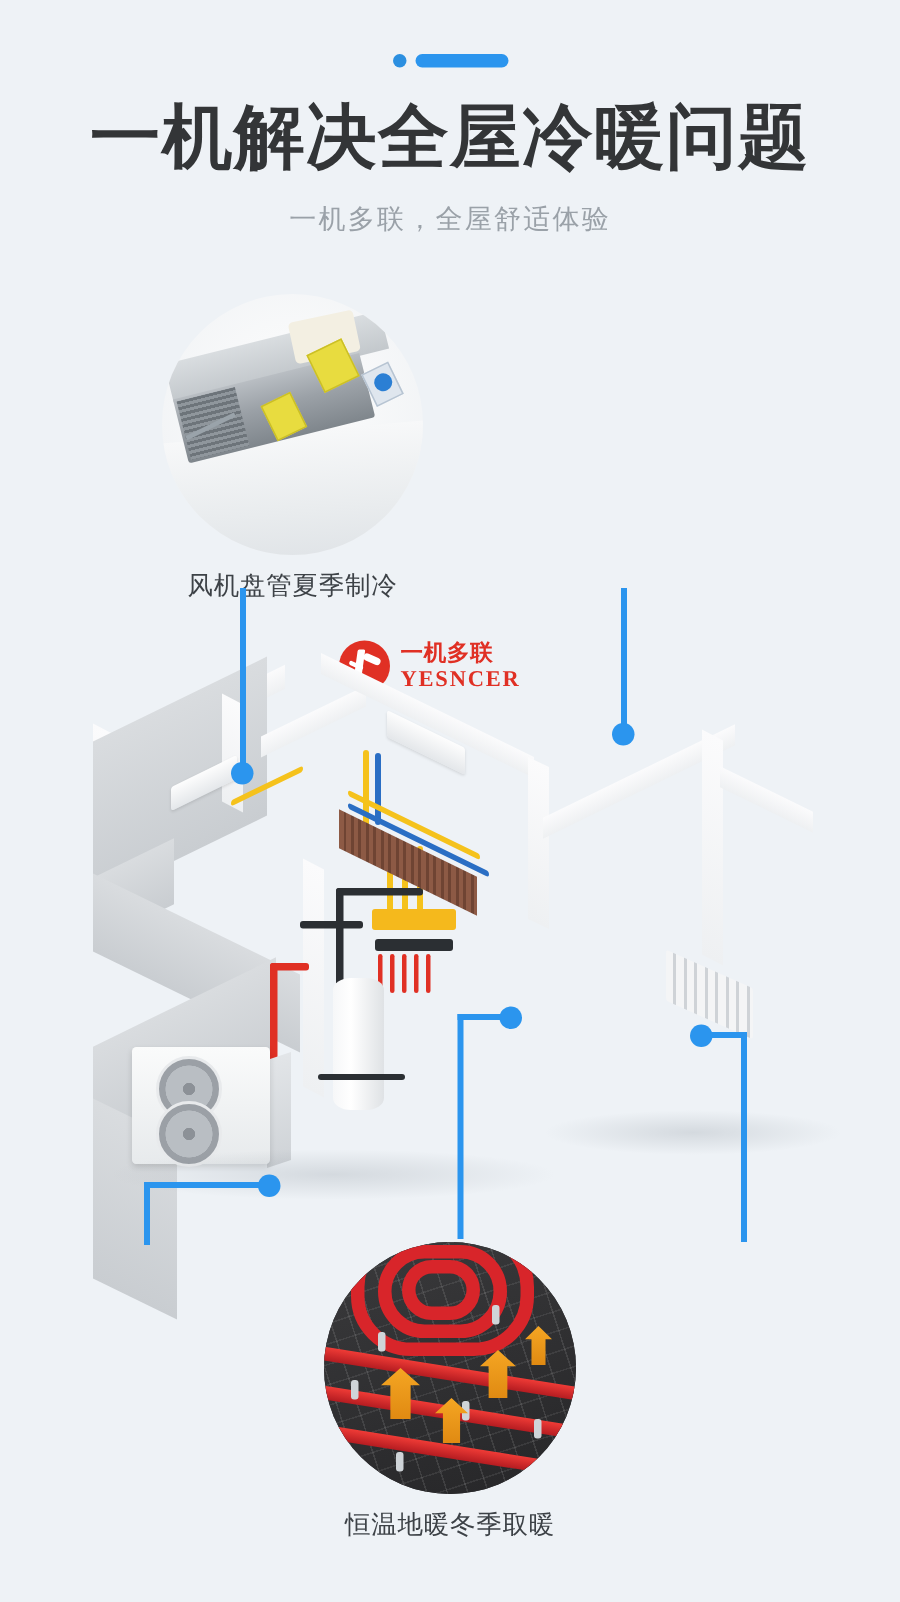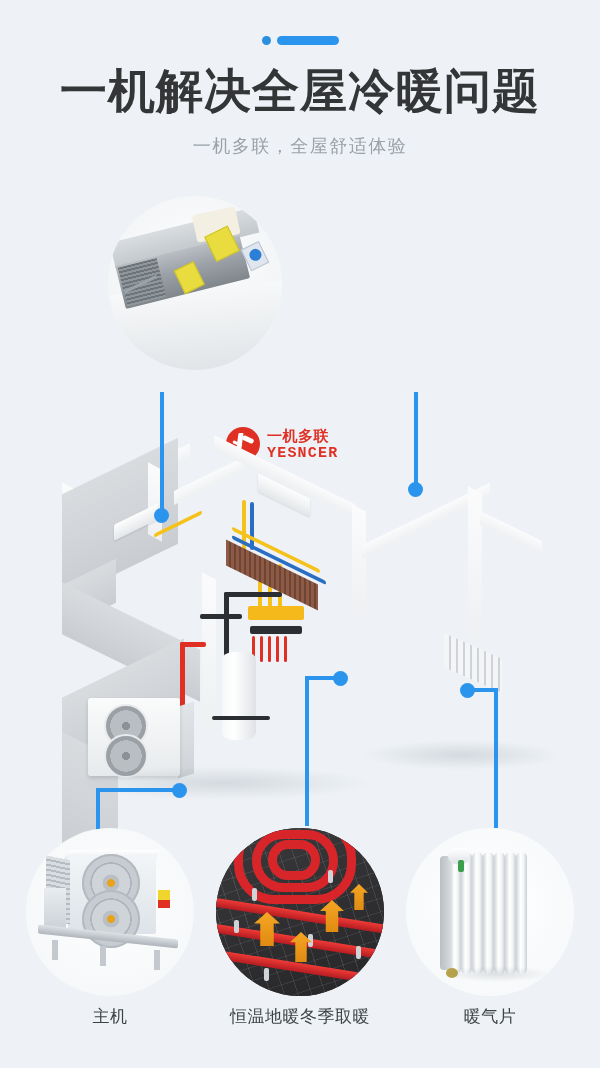--- a/index.html
+++ b/index.html
@@ -91,21 +91,21 @@
   
   .logo { position:absolute; left:226px; top:424px; width:124px; height:40px; display:flex; align-items:center; gap:7px; }
   .logo-mark { width:34px; height:34px; border-radius:50%; background:#e03024; position:relative; flex:none; }
   .logo-mark:before { content:""; position:absolute; left:11px; top:6px; width:5px; height:22px;
      background:#fff; transform:skewX(-8deg); border-radius:1px; }
   .logo-mark:after { content:""; position:absolute; left:16px; top:10px; width:12px; height:5px;
      background:#fff; border-radius:3px; transform:rotate(24deg); box-shadow:-8px 8px 0 -1px #fff; }
   .logo-txt { line-height:1; }
   .logo-cn { font-size:15px; font-weight:bold; color:#e03024; letter-spacing:.5px; }
   .logo-en { font-size:15px; font-weight:bold; color:#e03024; letter-spacing:1.2px; margin-top:3px;
-     font-family:Liberation Mono, monospace; }
+     font-family:Liberation Serif, serif; }
 
   
   .house { position:absolute; left:62px; top:466px; width:486px; height:330px; }
   .wall { position:absolute; background:linear-gradient(180deg,#fbfbfc 0%,#eef0f2 100%); }
   .wall-s { background:linear-gradient(180deg,#d9dcdf 0%,#c9cdd1 100%); }
   .floor-pl { position:absolute; background:linear-gradient(160deg,#8f9397 0%,#7d8287 100%); }
   .pipe-y { position:absolute; background:#f5c21c; border-radius:2px; }
   .pipe-b { position:absolute; background:#2a6ec4; border-radius:2px; }
   .pipe-r { position:absolute; background:#e03024; border-radius:2px; }
   .pipe-k { position:absolute; background:#2b2f33; border-radius:2px; }
@@ -200,20 +200,21 @@
         <div class="fc-front">
           <div class="fc-grill"></div>
         </div>
         <div class="fc-white"></div>
         <div class="fc-lbl fc-l1"></div>
         <div class="fc-lbl fc-l2"></div>
         <div class="fc-blue"></div>
         <div class="fc-pipe"></div>
       </div>
     </div>
+    <div class="cap">风机盘管夏季制冷</div>
   </div>
 
 
   <div class="logo">
     <div class="logo-mark"></div>
     <div class="logo-txt">
       <div class="logo-cn">一机多联</div>
       <div class="logo-en">YESNCER</div>
     </div>
   </div>
@@ -292,36 +293,20 @@
   <div class="dot" style="left:172px; top:783px;"></div>
 
   <div class="conn" style="left:305px; top:676px; width:4px;  height:150px;"></div>
   <div class="conn" style="left:305px; top:676px; width:36px; height:4px;"></div>
   <div class="dot" style="left:333px; top:671px;"></div>
 
   <div class="conn" style="left:494px; top:688px; width:4px;  height:140px;"></div>
   <div class="conn" style="left:466px; top:688px; width:32px; height:4px;"></div>
   <div class="dot" style="left:460px; top:683px;"></div>
 
-  <div class="circle-item" id="c-main">
-    <div class="circle">
-      <div class="mu-top"></div>
-      <div class="mu-body"></div>
-      <div class="mu-grill"></div>
-      <div class="mu-panel"></div>
-      <div class="mu-fan a"></div>
-      <div class="mu-fan b"></div>
-      <div class="mu-lbl"></div>
-      <div class="mu-base"></div>
-      <div class="mu-leg" style="left:26px; top:112px;"></div>
-      <div class="mu-leg" style="left:74px; top:118px;"></div>
-      <div class="mu-leg" style="left:128px;top:122px;"></div>
-    </div>
-    <div class="cap">主机</div>
-  </div>
 
   <div class="circle-item" id="c-floor">
     <div class="circle">
       <div class="fh-mesh"></div>
 
       <div class="fh-pipe" style="left:52px; top:12px;  width:52px; height:40px;"></div>
       <div class="fh-pipe" style="left:36px; top:2px;   width:86px; height:62px;"></div>
       <div class="fh-pipe" style="left:18px; top:-10px; width:122px;height:86px;"></div>
 
       <div class="fh-line" style="left:-6px; top:84px;  width:190px; transform:rotate(9deg);"></div>
@@ -340,33 +325,14 @@
       <div class="fh-arr-b" style="left:74px; top:104px; width:22px; height:30px;
            clip-path:polygon(50% 0,100% 34%,76% 34%,76% 100%,24% 100%,24% 34%,0 34%);"></div>
       <div class="fh-arr-b" style="left:104px;top:72px; width:24px; height:32px;
            clip-path:polygon(50% 0,100% 34%,76% 34%,76% 100%,24% 100%,24% 34%,0 34%);"></div>
       <div class="fh-arr-b" style="left:134px;top:56px; width:18px; height:26px;
            clip-path:polygon(50% 0,100% 34%,76% 34%,76% 100%,24% 100%,24% 34%,0 34%);"></div>
     </div>
     <div class="cap">恒温地暖冬季取暖</div>
   </div>
 
-  <div class="circle-item" id="c-rad">
-    <div class="circle">
-      <div class="rd-wrap">
-        <div class="rd-back"></div>
-        <div class="rd-col" style="left:0;"></div>
-        <div class="rd-col" style="left:11px;"></div>
-        <div class="rd-col" style="left:22px;"></div>
-        <div class="rd-col" style="left:33px;"></div>
-        <div class="rd-col" style="left:44px;"></div>
-        <div class="rd-col" style="left:55px;"></div>
-        <div class="rd-col" style="left:66px;"></div>
-        <div class="rd-cap"></div>
-        <div class="rd-valve"></div>
-        <div class="rd-foot"></div>
-      </div>
-      <div class="shadow-el" style="left:36px; top:138px; width:110px; height:16px;"></div>
-    </div>
-    <div class="cap">暖气片</div>
-  </div>
 
 </div>
 
 </body></html>

